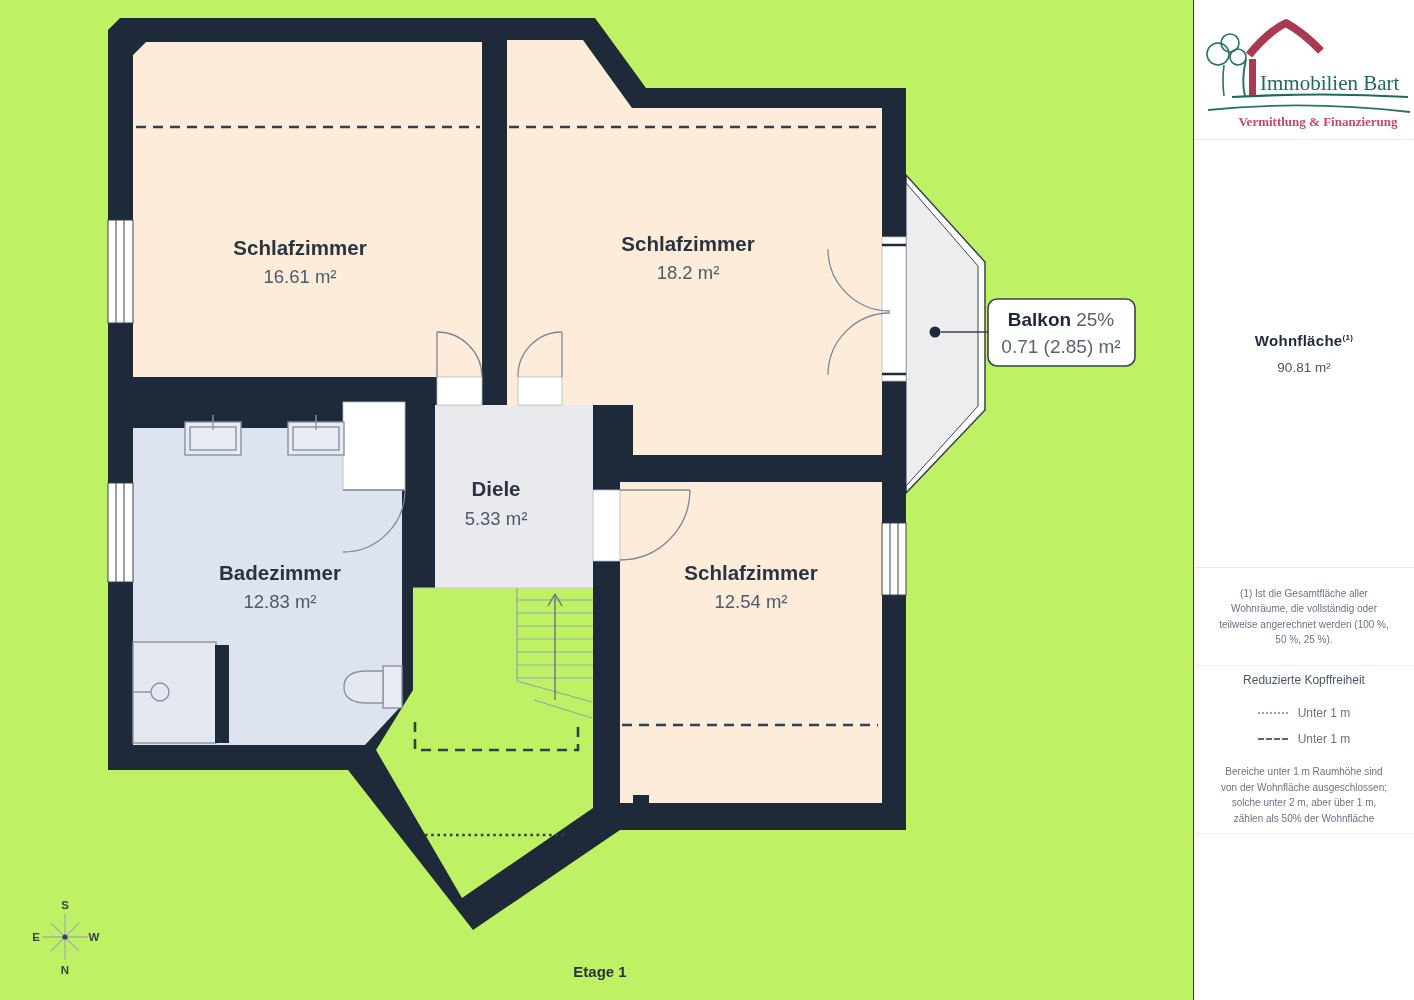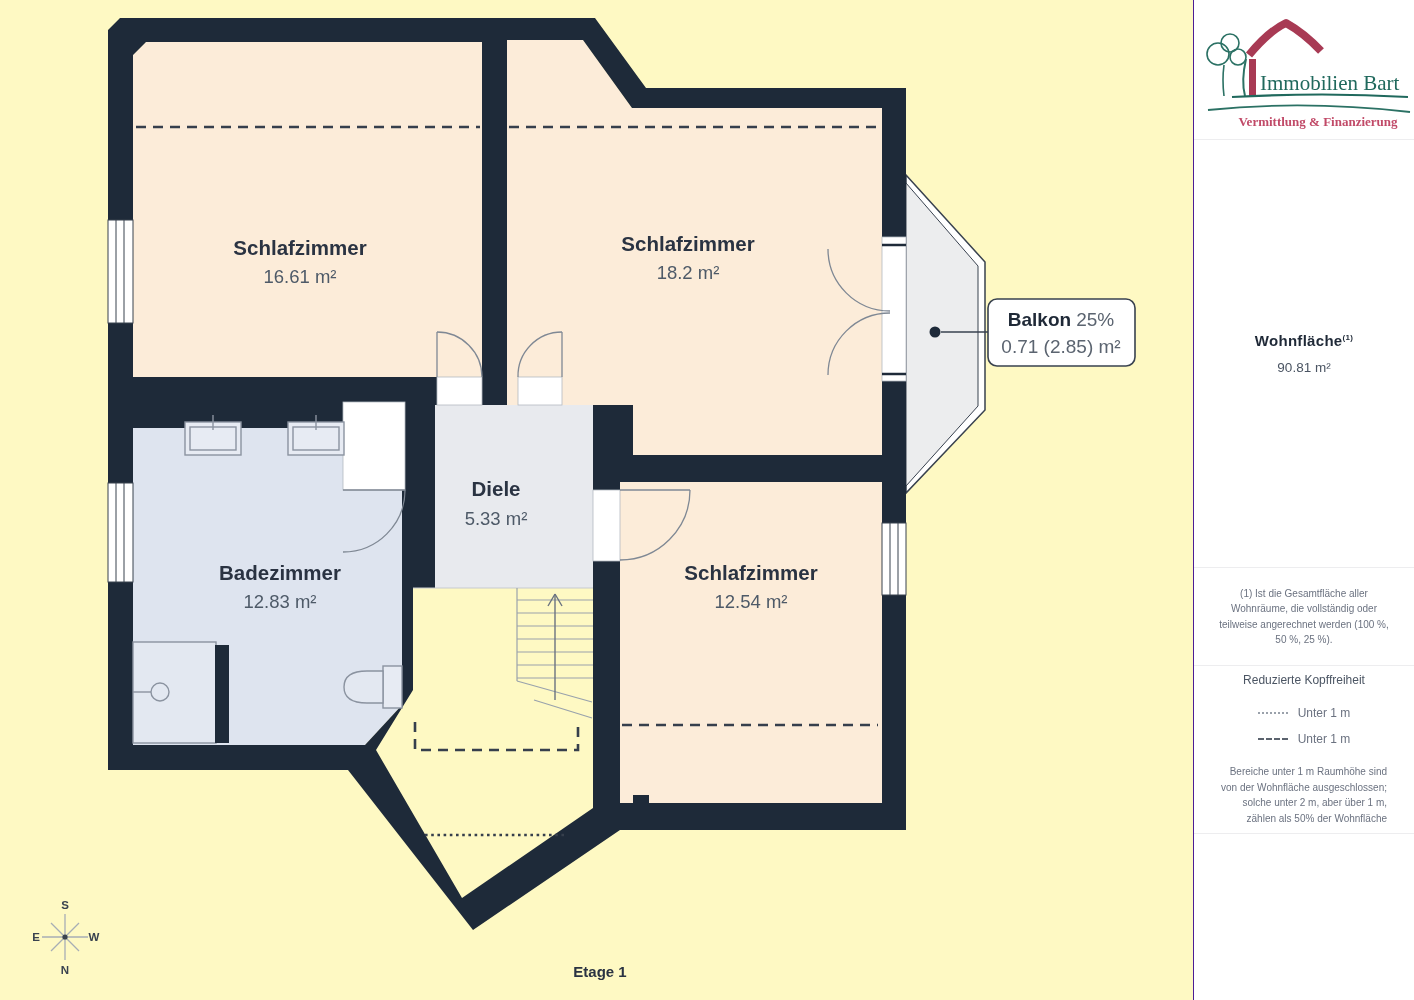--- a/index.html
+++ b/index.html
@@ -1,36 +1,36 @@
 <!DOCTYPE html>
 <html><head>
 <meta charset="utf-8">
 <style>
   html,body{margin:0;padding:0;background:#fff;}
   body{width:1414px;height:1000px;overflow:hidden;font-family:"Liberation Sans",sans-serif;}
   .page{display:flex;width:1414px;height:1000px;}
-  .main{position:relative;width:1193px;height:1000px;background:#fef9c3;}
+  .main{position:relative;width:1193px;height:1000px;background:#bef264;}
   .sidebar{width:220px;height:1000px;background:#fff;border-left:1px solid #4c1d95;display:flex;flex-direction:column;}
   .sb-sec{border-bottom:1px solid #ededef;display:flex;flex-direction:column;align-items:center;justify-content:center;text-align:center;box-sizing:border-box;}
   .sec-logo{height:140px;}
   .sec-area{height:428px;}
   .sec-fn{height:98px;}
   .sec-kopf{height:168px;}
   .sec-ber{height:166px;border-bottom:none;}
   .area-title{font-size:15px;font-weight:bold;color:#1f2937;letter-spacing:.3px;}
   .area-title sup{font-size:8px;}
   .area-value{font-size:13.5px;color:#4b5563;margin-top:11px;}
   .fn-text,.kopf-text,.ber-text{font-size:10px;color:#6b7280;line-height:1.55;white-space:pre-line;}
   .kopf-title{font-size:12px;color:#4b5563;margin-bottom:13px;}
   .legend-row{display:flex;align-items:center;justify-content:center;gap:10px;margin:6px 0;}
   .legend-label{font-size:12px;color:#6b7280;}
   .dash-sample{display:inline-block;width:30px;height:0;}
   .s-dotted{border-top:2px dotted #9aa1ab;}
   .s-dashed{border-top:2px dashed #5b636e;}
-  .kopf-text{margin-top:12px;text-align:right;}
+  .kopf-text{margin-top:12px;}
   .brand360{margin-top:16px;font-size:15px;letter-spacing:1px;color:#3f4754;}
   .brand360 b{color:#1f2937;letter-spacing:.5px;}
   svg text{font-family:"Liberation Sans",sans-serif;}
   .room-name{font-size:20.5px;font-weight:bold;fill:#2a3342;}
   .room-area{font-size:18.5px;fill:#4e5a68;}
   .callout-bold{font-size:19px;font-weight:bold;fill:#1f2937;}
   .callout-reg{font-size:19px;fill:#5b6470;}
   .etage{font-size:15px;font-weight:bold;fill:#2a3342;}
   .compass-letter{font-size:11.5px;font-weight:bold;fill:#39424f;}
   .logo-title{font-family:"Liberation Serif",serif;font-size:21px;fill:#20695d;}

